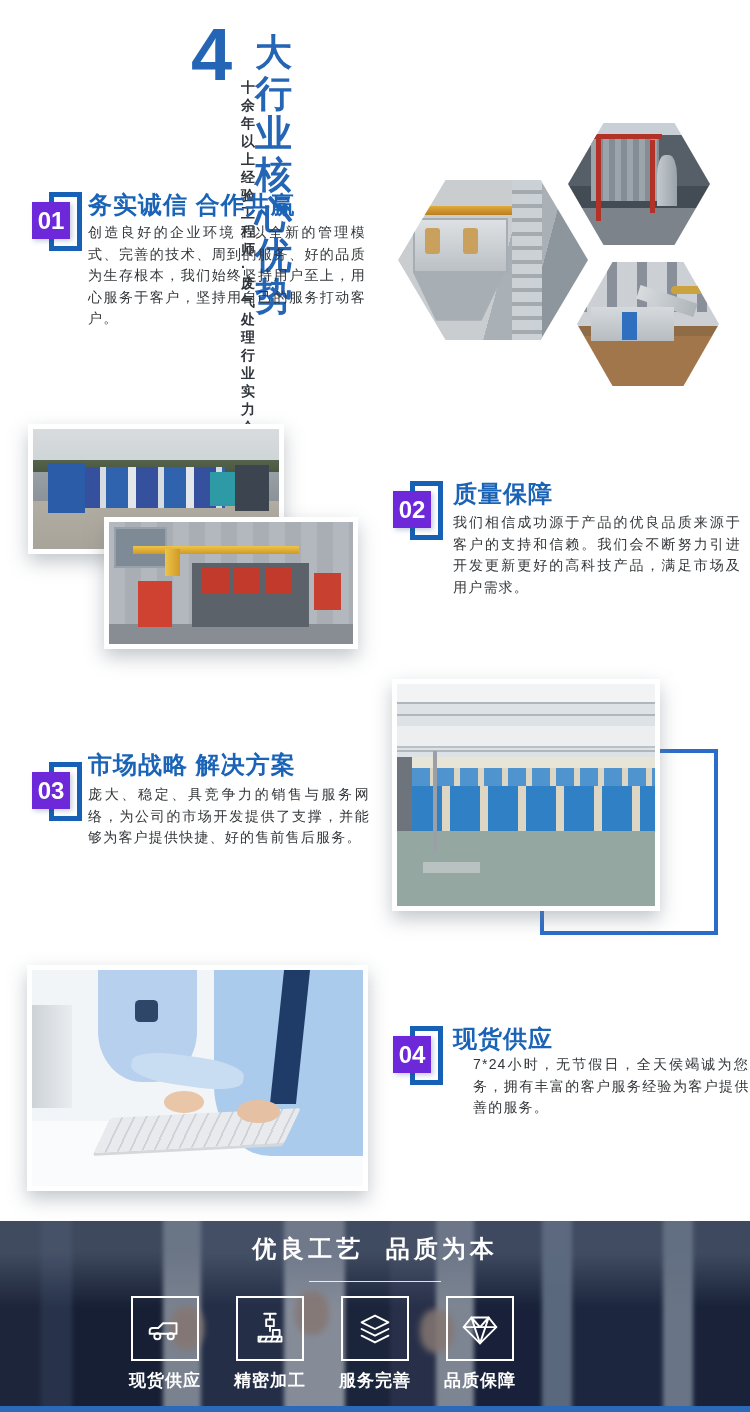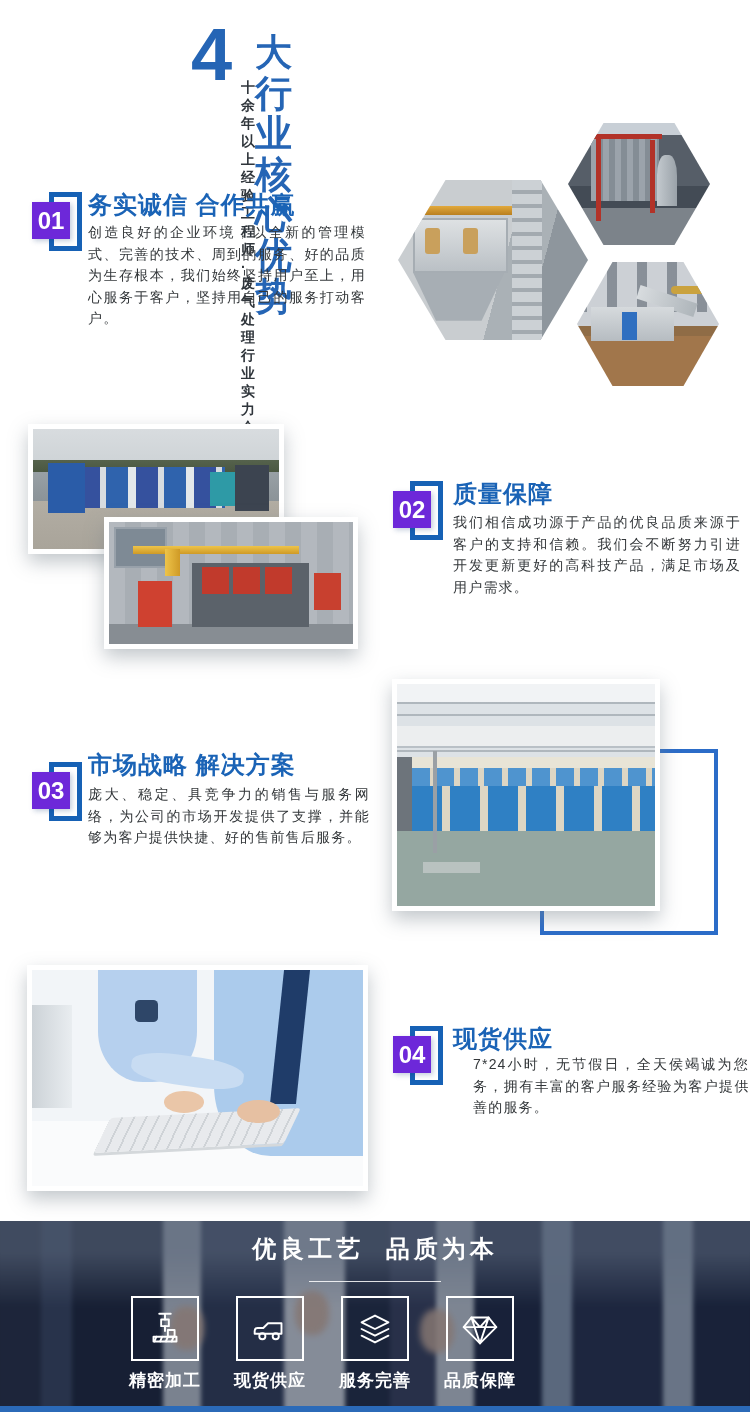--- a/index.html
+++ b/index.html
@@ -239,45 +239,45 @@
     <div class="banner-thumb" style="left:295px;top:70px;"></div>
     <div class="banner-thumb" style="left:420px;top:88px;"></div>
     <div class="banner-overlay"></div>
     <div class="banner-title">优良工艺  品质为本</div>
     <div class="banner-divider"></div>
     <div class="banner-items">
 
       <div class="b-item">
         <div class="b-box">
           <svg viewBox="0 0 48 48">
+            <path d="M36 29 V18 H22 l-5 5 h-6 q-3 0 -3 3 v3 h28 z"></path>
+            <circle cx="16" cy="31.5" r="3.2"></circle>
+            <circle cx="30" cy="31.5" r="3.2"></circle>
+          </svg>
+        </div>
+        <div class="b-label">现货供应</div>
+      </div>
+
+      <div class="b-item">
+        <div class="b-box">
+          <svg viewBox="0 0 48 48">
             <path d="M18 8 h12 M24 8 v6"></path>
             <rect x="20" y="14" width="8" height="7"></rect>
             <path d="M24 21 v5"></path>
             <rect x="27" y="25" width="7" height="7"></rect>
             <rect x="12" y="32" width="24" height="5"></rect>
             <path d="M15 32 l-2 5 M21 32 l-2 5 M27 32 l-2 5 M33 32 l-2 5"></path>
           </svg>
         </div>
         <div class="b-label">精密加工</div>
       </div>
 
       <div class="b-item">
         <div class="b-box">
           <svg viewBox="0 0 48 48">
-            <path d="M36 29 V18 H22 l-5 5 h-6 q-3 0 -3 3 v3 h28 z"></path>
-            <circle cx="16" cy="31.5" r="3.2"></circle>
-            <circle cx="30" cy="31.5" r="3.2"></circle>
-          </svg>
-        </div>
-        <div class="b-label">现货供应</div>
-      </div>
-
-      <div class="b-item">
-        <div class="b-box">
-          <svg viewBox="0 0 48 48">
             <path d="M24 10 L38 17 24 24 10 17 Z"></path>
             <path d="M38 24 L24 31 10 24"></path>
             <path d="M38 31 L24 38 10 31"></path>
           </svg>
         </div>
         <div class="b-label">服务完善</div>
       </div>
 
       <div class="b-item">
         <div class="b-box">

